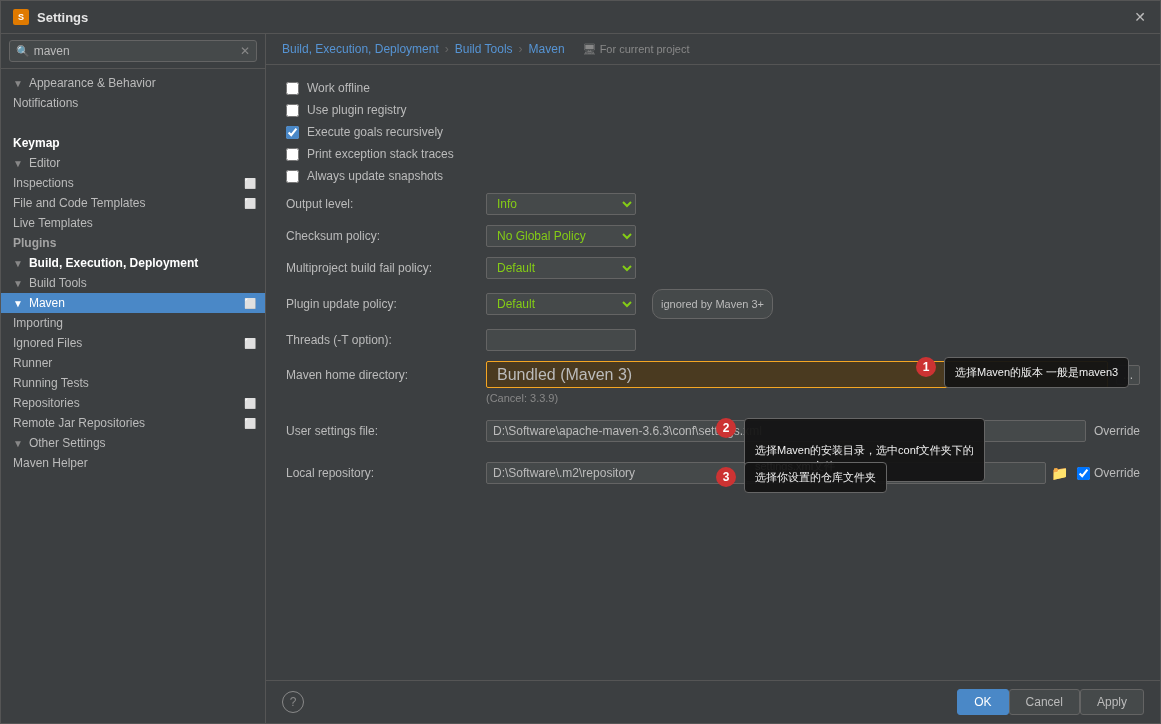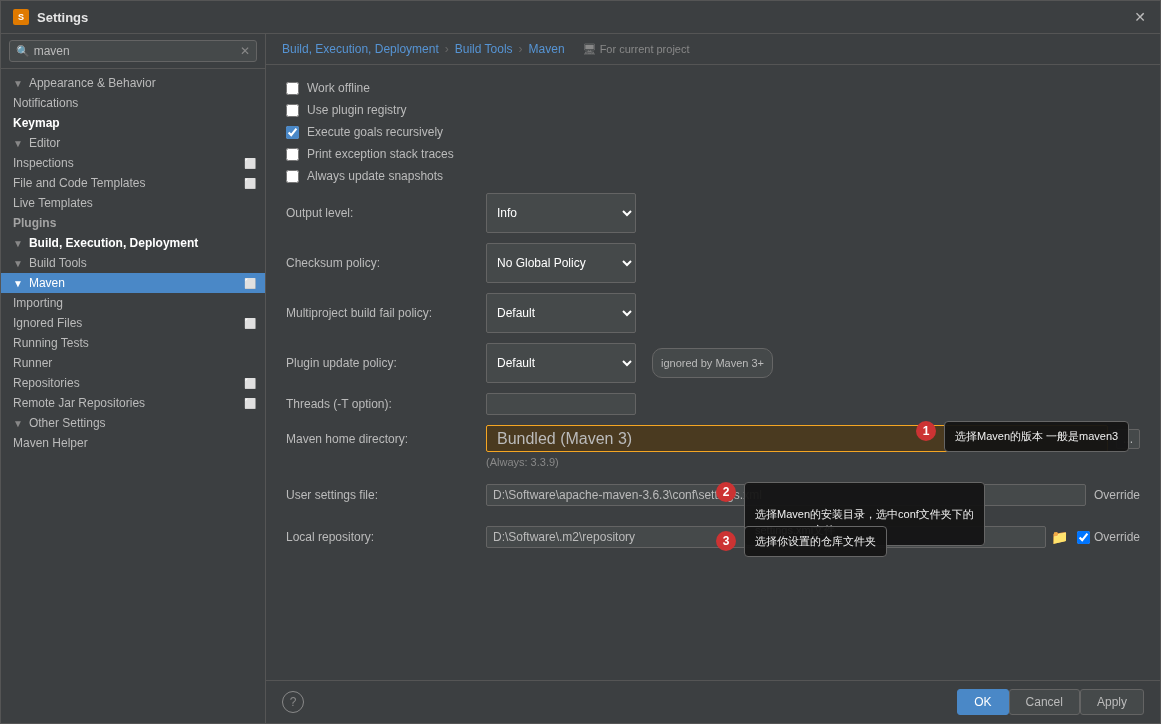--- a/index.html
+++ b/index.html
@@ -42,21 +42,21 @@
     .settings-body { flex: 1; overflow-y: auto; padding: 16px 20px; }
     
     .checkbox-row { display: flex; align-items: center; gap: 8px; margin-bottom: 8px; }
     .checkbox-row input[type=checkbox] { width: 13px; height: 13px; cursor: pointer; accent-color: #4a88c7; }
     .checkbox-row label { color: #bbbbbb; font-size: 12px; cursor: pointer; }
     
     .form-row { display: flex; align-items: center; margin-bottom: 10px; }
     .form-label { width: 200px; color: #bbbbbb; font-size: 12px; flex-shrink: 0; }
     .form-control { flex: 1; }
     
-    select { background: #45494a; border: 1px solid #646464; color: #ffffff; padding: 11px 6px; font-size: 12px; border-radius: 2px; outline: none; cursor: pointer; min-width: 150px; }
+    select { background: #45494a; border: 1px solid #646464; color: #84cc16; padding: 2px 6px; font-size: 12px; border-radius: 2px; outline: none; cursor: pointer; min-width: 150px; }
     
     .ignored-badge { background: #45494a; border: 1px solid #666; color: #bbbbbb; padding: 8px 8px; font-size: 11px; border-radius: 10px; margin-left: 8px; cursor: default; }
     
     .text-input { background: #45494a; border: 1px solid #646464; color: #bbbbbb; padding: 3px 6px; font-size: 12px; border-radius: 2px; outline: none; width: 150px; }
     
     .maven-home-row { display: flex; align-items: center; margin-bottom: 4px; }
     .maven-home-label { width: 200px; color: #bbbbbb; font-size: 12px; flex-shrink: 0; }
     .maven-home-input-wrap { display: flex; align-items: center; flex: 1; gap: 4px; position: relative; }
     .maven-home-select { flex: 1; background: #45494a; border: 1px solid #646464; color: #bbbbbb; padding: 3px 6px; font-size: 16px; border-radius: 2px; outline: none; cursor: pointer; }
     .maven-home-select.highlighted { border-color: #f5a623; background: #4a3a20; }
@@ -109,21 +109,21 @@
 
         <div class="nav-item">
           <span class="arrow">▼</span>
           <span>Appearance &amp; Behavior</span>
         </div>
         <div class="nav-item indent1">
           <span>Notifications</span>
         </div>
 
         <div class="nav-item">
-          <span style="font-weight:bold; color:#ffffff;">Keymap</span>
+          <span style="font-weight:bold; color:#ffffff;margin-top:20px;">Keymap</span>
         </div>
 
         <div class="nav-item">
           <span class="arrow">▼</span>
           <span>Editor</span>
         </div>
         <div class="nav-item indent1">
           <span>Inspections</span>
           <span class="ext-icon">⬜</span>
         </div>
@@ -153,24 +153,24 @@
           <span class="ext-icon">⬜</span>
         </div>
         <div class="nav-item indent3">
           <span>Importing</span>
         </div>
         <div class="nav-item indent3">
           <span>Ignored Files</span>
           <span class="ext-icon">⬜</span>
         </div>
         <div class="nav-item indent3">
+          <span>Runner</span>
+        </div>
+        <div class="nav-item indent3">
           <span>Running Tests</span>
-        </div>
-        <div class="nav-item indent3">
-          <span>Runner</span>
         </div>
         <div class="nav-item indent3">
           <span>Repositories</span>
           <span class="ext-icon">⬜</span>
         </div>
         <div class="nav-item indent2">
           <span>Remote Jar Repositories</span>
           <span class="ext-icon">⬜</span>
         </div>
 
@@ -283,21 +283,21 @@
 
             <div style="display:flex; align-items:flex-start; gap:8px; position:absolute; left:430px; top:-4px; z-index:10; pointer-events:none;">
               <div style="display:inline-flex; align-items:center; justify-content:center; width:20px; height:20px; background:#cc3333; color:white; border-radius:50%; font-size:12px; font-weight:bold; flex-shrink:0; pointer-events:none;">1</div>
               <div class="annotation-box">
                 <span>选择Maven的版本 一般是maven3</span>
               </div>
             </div>
             <button class="browse-btn" style="margin-left:4px;">...</button>
           </div>
         </div>
-        <div class="version-text" style="margin-bottom:10px;">(Always: 3.3.9)</div>
+        <div class="version-text" style="margin-bottom:10px;">(Cancel: 3.3.9)</div>
 
         <div class="settings-file-row" style="position:relative;">
           <span class="settings-file-label">User settings file:</span>
           <input type="text" class="settings-file-input" value="D:\Software\apache-maven-3.6.3\conf\settings.xml" style="">
           <span class="override-label">
             <span>Override</span>
           </span>
 
           <div style="display:flex; align-items:flex-start; gap:8px; position:absolute; left:430px; top:-2px; z-index:10; pointer-events:none;">
             <div style="display:inline-flex; align-items:center; justify-content:center; width:20px; height:20px; background:#cc3333; color:white; border-radius:50%; font-size:12px; font-weight:bold; flex-shrink:0;">2</div>

